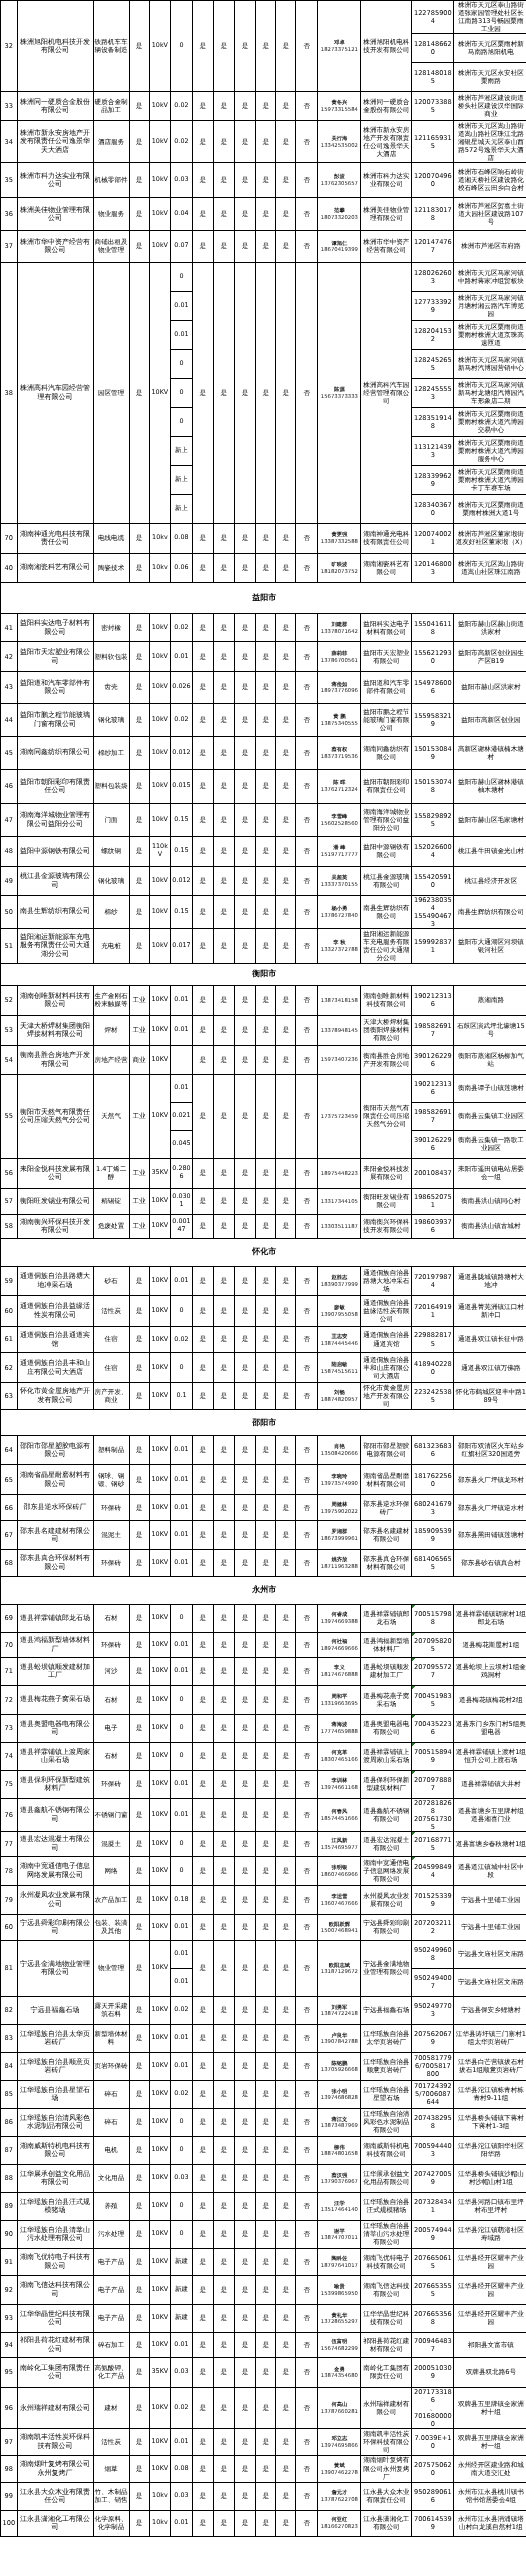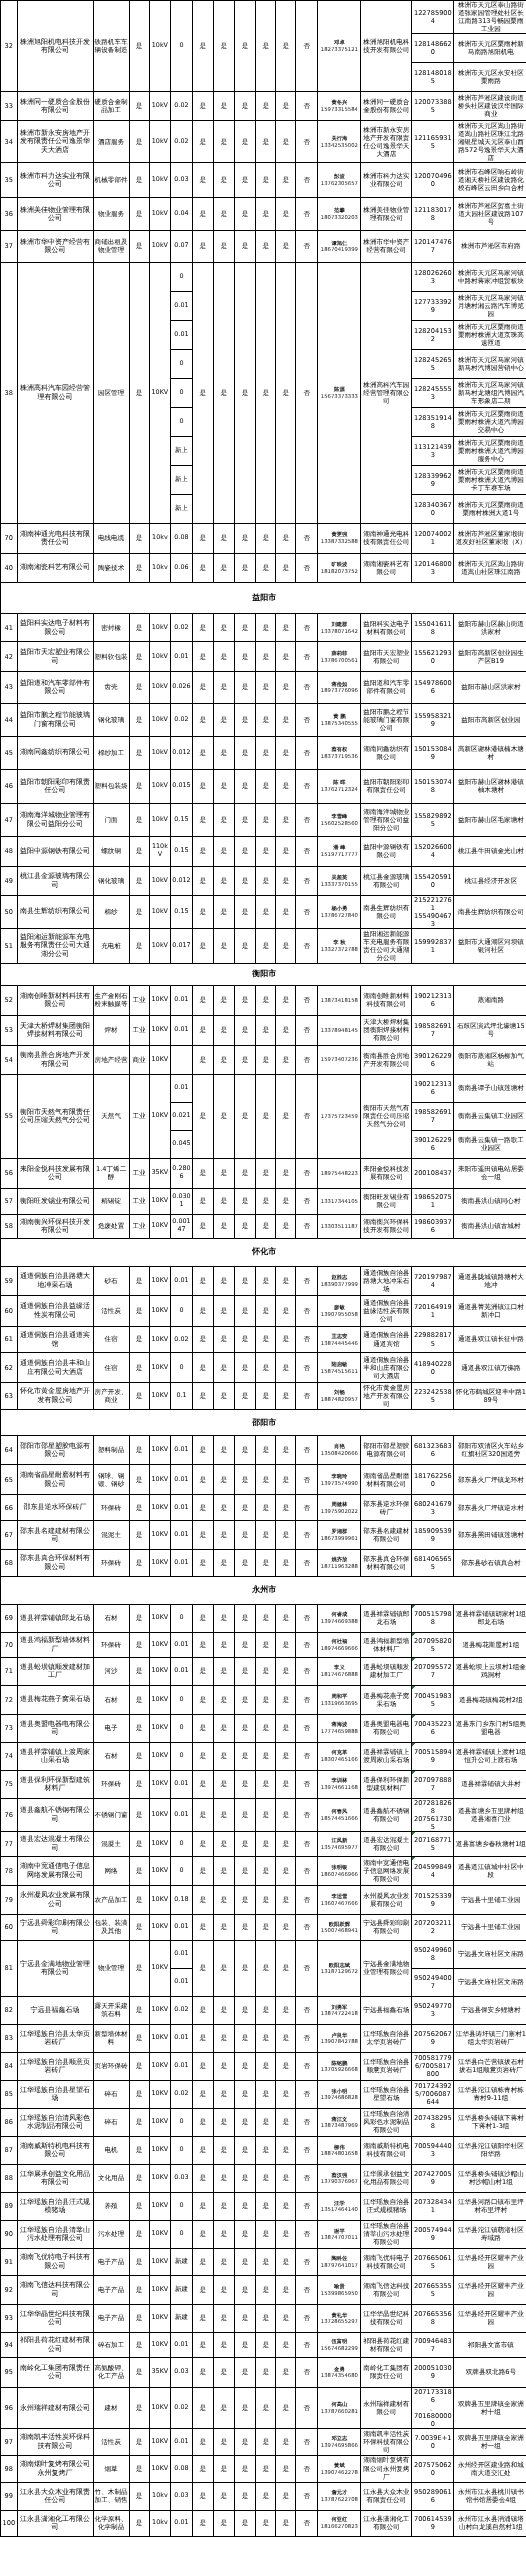--- a/index.html
+++ b/index.html
@@ -488,21 +488,21 @@
           <td class="c-flag">是</td>
           <td class="c-flag">是</td>
           <td class="c-flag">是</td>
           <td class="c-flag">是</td>
           <td class="c-flag">否</td>
           <td class="c-contact">
             <div class="nm">杨小勇</div>
             <div class="ph">13786727840</div>
           </td>
           <td class="c-co2">南县生辉纺织有限公司</td>
-          <td class="c-acc">2152212761
+          <td class="c-acc">1962380354
 1554904673</td>
           <td class="c-addr">南县生辉纺织有限公司</td>
         </tr>
         <tr style="height: 35px;">
           <td class="c-no">51</td>
           <td class="c-name">益阳湘运新能源车充电服务有限责任公司大通湖分公司</td>
           <td class="c-ind">充电桩</td>
           <td class="c-flag">是</td>
           <td class="c-volt">10kV</td>
           <td class="c-val">0.017</td>

